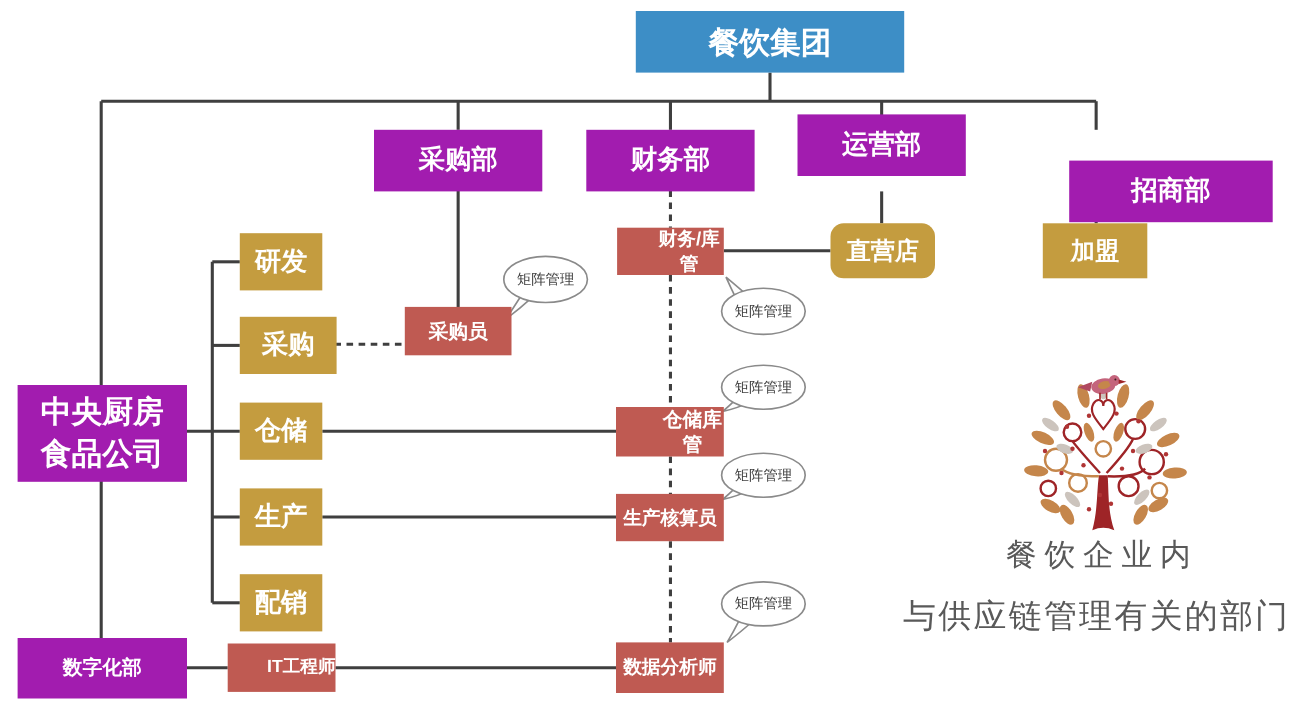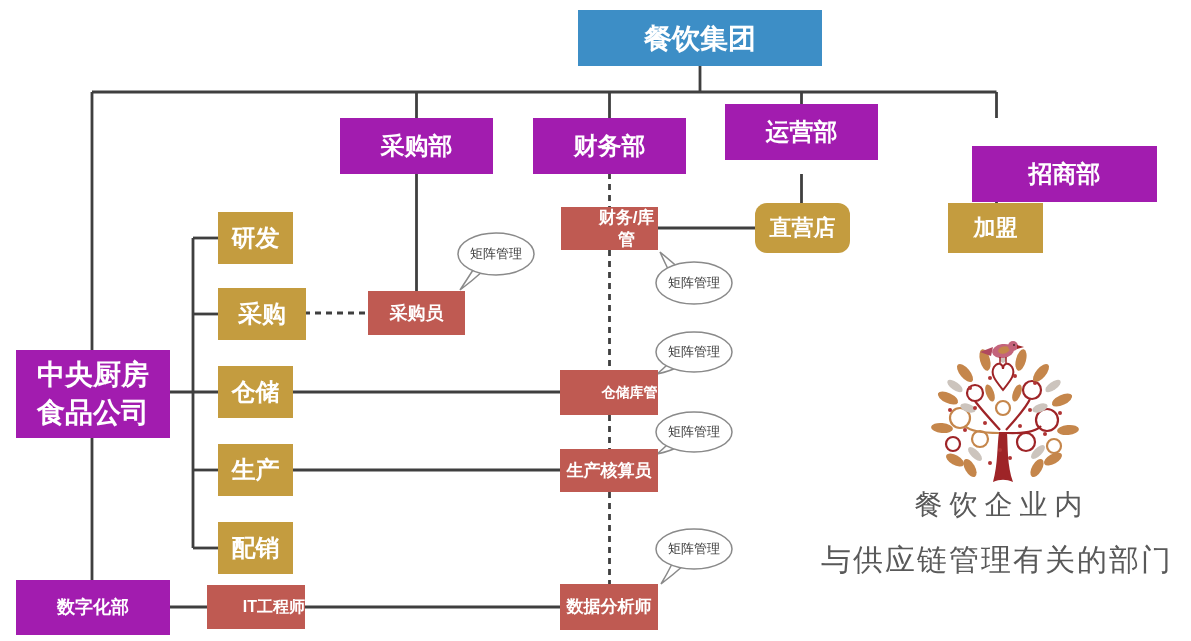--- a/index.html
+++ b/index.html
@@ -141,27 +141,27 @@
     <span>配销</span>
   </div>
 
   <div class="node gold" style="left:755px;top:203px;width:95px;height:50px;font-size:22px;border-radius:12px;">
     <span>直营店</span>
   </div>
   <div class="node gold" style="left:948px;top:203px;width:95px;height:50px;font-size:22px;">
     <span>加盟</span>
   </div>
 
-  <div class="node red" style="left:368px;top:291px;width:97px;height:44px;font-size:18px;">
+  <div class="node red" style="left:368px;top:279px;width:97px;height:44px;font-size:18px;">
     <span>采购员</span>
   </div>
   <div class="node red" style="left:561px;top:207px;width:97px;height:43px;font-size:17px;padding-left:34px;">
     <span>财务/库管</span>
   </div>
-  <div class="node red" style="left:560px;top:370px;width:98px;height:45px;font-size:14px;padding-left:41px;">
+  <div class="node red" style="left:560px;top:370px;width:98px;height:45px;font-size:18px;padding-left:41px;">
     <span>仓储库管</span>
   </div>
   <div class="node red" style="left:560px;top:584px;width:98px;height:46px;font-size:17px;">
     <span>数据分析师</span>
   </div>
   <div class="node red" style="left:560px;top:449px;width:98px;height:43px;font-size:17px;">
     <span>生产核算员</span>
   </div>
   <div class="node red" style="left:207px;top:585px;width:98px;height:44px;font-size:16px;align-items:flex-end;">
     <span>IT工程师</span>

